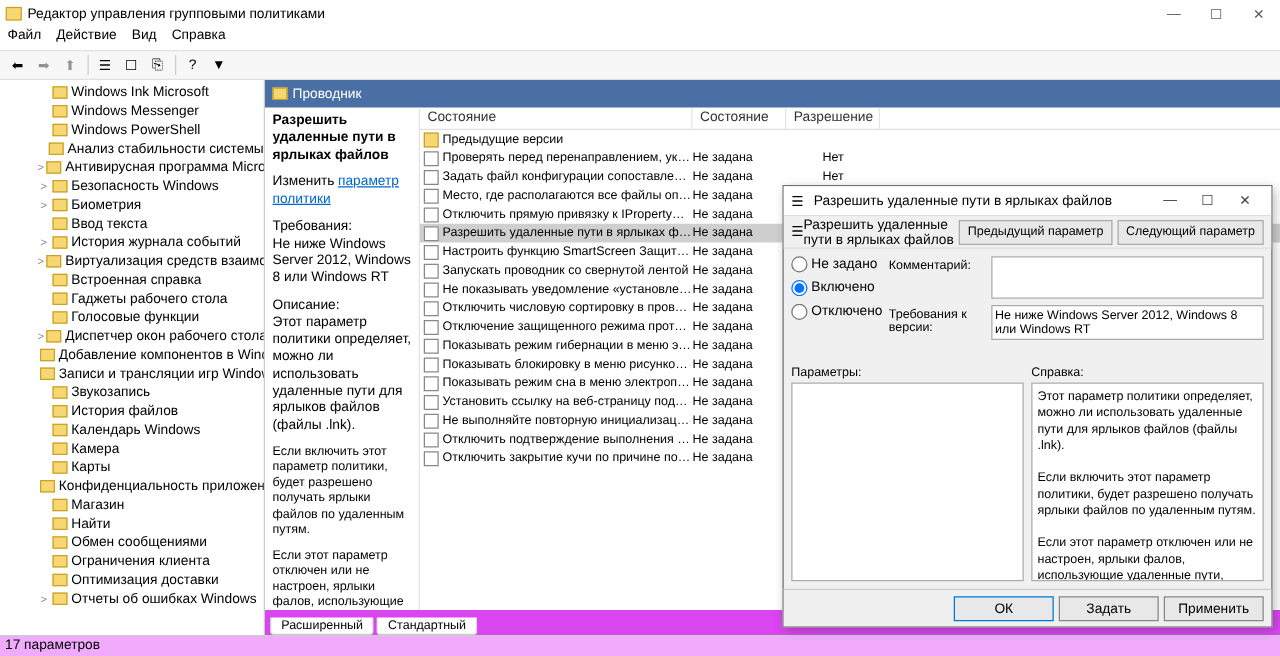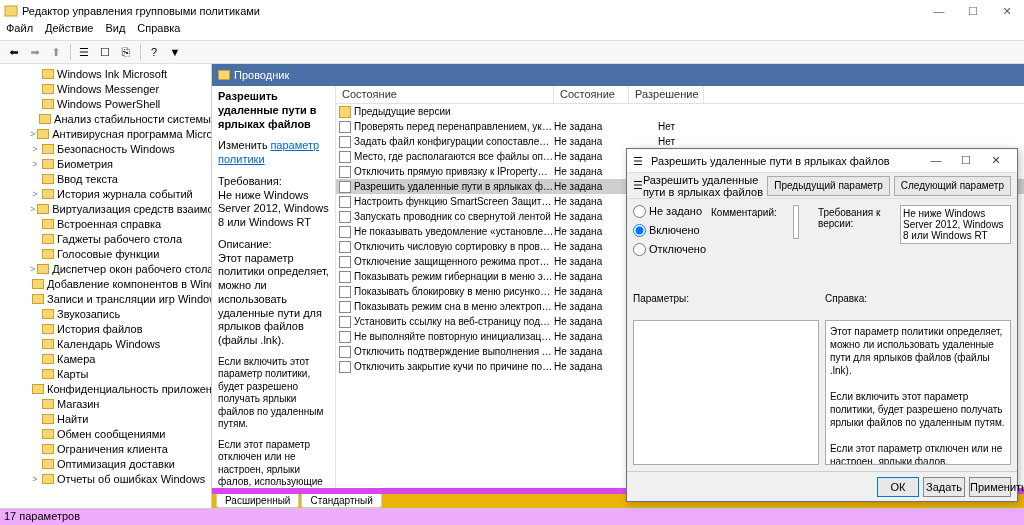--- a/index.html
+++ b/index.html
@@ -33,45 +33,45 @@
 .listhdr div{padding:2px 6px;border-right:1px solid #e4e4e4;font-size:11px;color:#333}
 .lh-name{width:218px}.lh-state{width:75px}.lh-comm{width:75px}
 .listrow{display:flex;height:15px;align-items:center}
 .listrow .ico{width:14px;height:12px;margin-left:2px;margin-right:2px;flex-shrink:0;position:relative}
 .listrow .ico::before{content:"";position:absolute;width:10px;height:10px;border:1px solid #888;background:#fff;left:1px;top:0}
 .listrow .ico.folder::before{background:#f7d774;border-color:#c9a227}
 .listrow .nm{width:200px;white-space:nowrap;overflow:hidden;text-overflow:ellipsis;font-size:10px}
 .listrow .st{width:75px;font-size:10px}
 .listrow .cm{width:75px;font-size:10px;text-align:center}
 .listrow.sel{background:#cfcfcf}
-.tabs{height:20px;border-top:6px solid #d946ef;display:flex;align-items:flex-start;padding-left:4px;background:#eab308}
+.tabs{height:20px;border-top:3px solid #d946ef;display:flex;align-items:flex-end;padding-left:4px;background:#d946ef}
 .tabs div{border:1px solid #ccc;border-top:none;border-radius:0 0 3px 3px;padding:1px 8px;margin-right:2px;background:#fff;font-size:10px}
 .status{height:27px;border-top:1px solid #ccc;padding:1px 4px;font-size:10px;background:#f0abfc}
 .dialog{position:absolute;right:6px;top:148px;width:392px;height:354px;background:#f0f0f0;border:1px solid #707070;box-shadow:2px 2px 8px rgba(0,0,0,.25);display:flex;flex-direction:column}
 .dlg-title{height:24px;background:#fff;display:flex;align-items:center;padding:0 6px;border-bottom:1px solid #ddd}
 .dlg-title .ico{width:14px;height:12px;margin-right:4px}
 .dlg-title .ctl{margin-left:auto;display:flex}
 .dlg-title .ctl div{width:30px;text-align:center;color:#444}
 .dlg-sub{height:26px;display:flex;align-items:center;padding:0 6px;background:#f0f0f0;border-bottom:1px solid #ddd}
 .dlg-sub .lbl{flex:1}
 .dlg-sub button{height:20px;padding:0 6px;margin-left:4px;background:#e8e8e8;border:1px solid #aaa;font-size:10px}
 .dlg-body{flex:1;display:flex;padding:6px;gap:6px}
 .dlg-left{width:72px}
 .radio{display:flex;align-items:flex-start;margin-bottom:6px;font-size:10px}
 .radio input{margin-right:3px}
-.dlg-right{flex:1;display:flex;flex-direction:row;gap:19px}
+.dlg-right{flex:1;display:flex;flex-direction:column;gap:5px}
 .field{display:flex;align-items:flex-start;gap:4px}
 .field label{width:78px;font-size:10px;padding-top:2px}
 .field .box{flex:1;background:#fff;border:1px solid #aaa;min-height:18px;font-size:10px;padding:2px}
 .dlg-lower{display:flex;gap:6px;padding:0 6px 6px;height:178px}
 .dlg-lower .pane{flex:1;display:flex;flex-direction:column}
-.dlg-lower .pane>label{font-size:10px;margin-bottom:16px}
+.dlg-lower .pane>label{font-size:10px;margin-bottom:2px}
 .dlg-lower .pane .box{flex:1;background:#fff;border:1px solid #aaa;padding:4px;font-size:10px;line-height:1.3;overflow:hidden}
 .dlg-foot{height:30px;border-top:1px solid #ccc;display:flex;align-items:center;justify-content:flex-end;padding:0 6px;gap:4px;background:#f0f0f0}
-.dlg-foot button{height:20px;width:42px;background:#e8e8e8;border:1px solid #888;font-size:11px}
+.dlg-foot button{height:20px;width:80px;background:#e8e8e8;border:1px solid #888;font-size:11px}
 .dlg-foot button.def{border:1px solid #0078d7}
 </style>
 </head>
 <body>
 
 <div class="titlebar">
   <span class="ico">
       <svg width="14" height="14">
         <rect x="1" y="2" width="12" height="10" fill="#f7d774" stroke="#c9a227"></rect>
       </svg>

